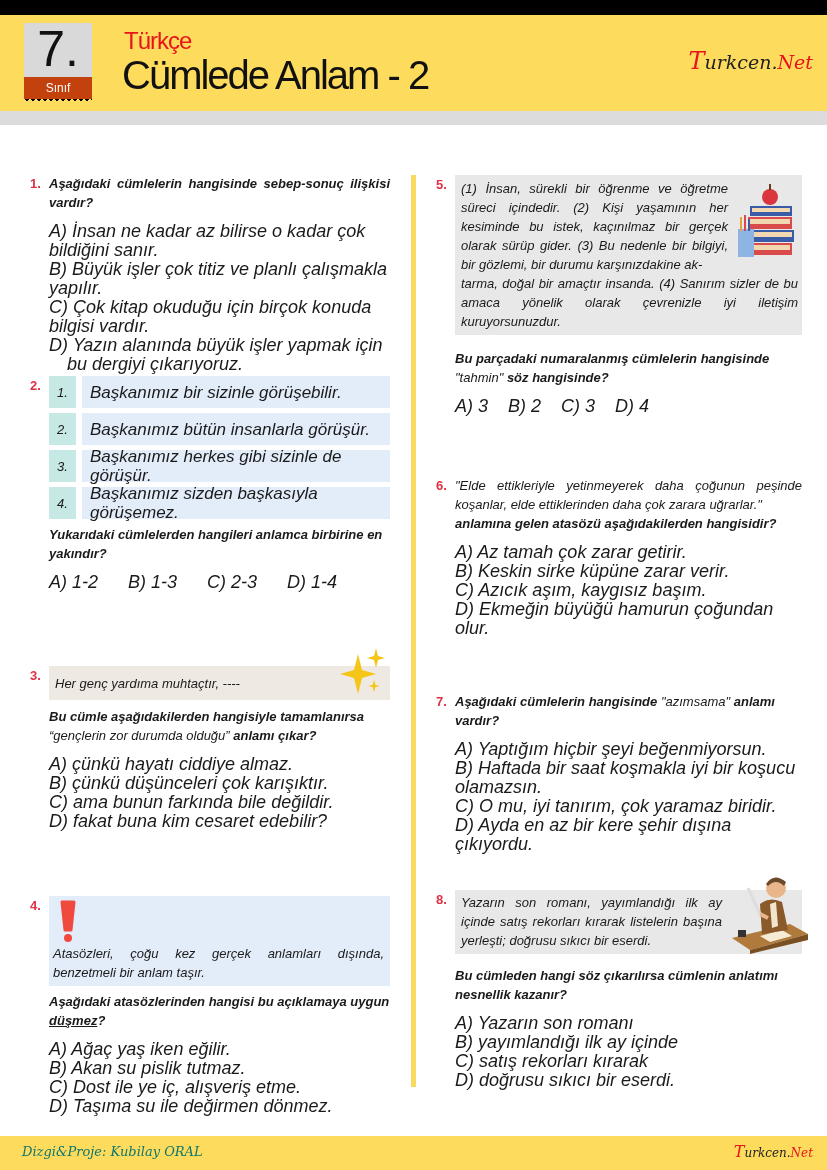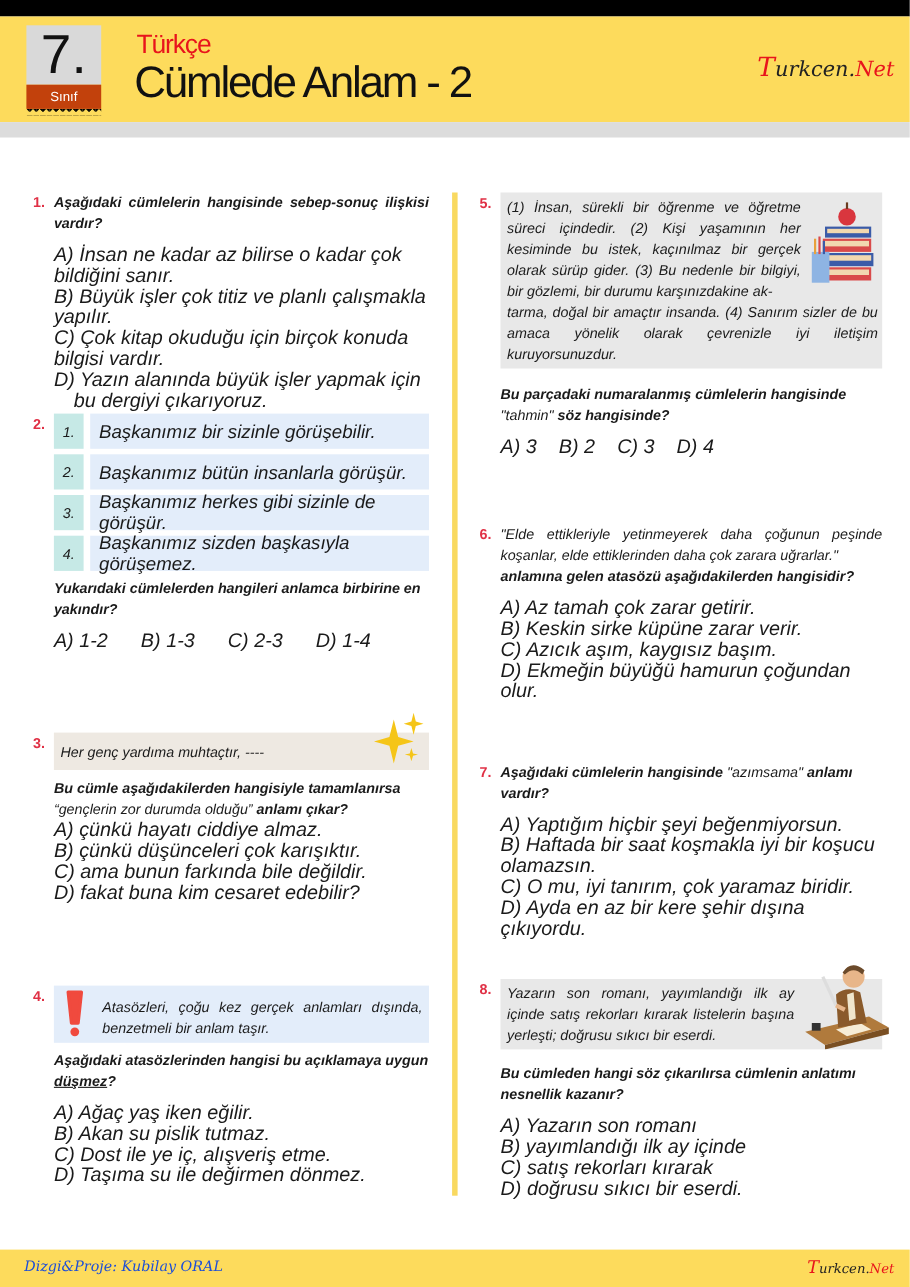--- a/index.html
+++ b/index.html
@@ -26,21 +26,21 @@
   .q-body { margin-left: 19px; font-style: italic; }
   .box-gray { background: #e8e8e8; }
   .box-blue { background: #e3edfa; }
   .box-beige { background: #eee9e2; }
   .row2 { display: flex; height: 32px; margin-bottom: 5px; }
   .row2 .n { width: 27px; background: #c6e9e6; display: flex; align-items: center; justify-content: center; font-size: 13px; }
   .row2 .t { flex: 1; margin-left: 6px; background: #e3edfa; display: flex; align-items: center; padding-left: 8px; font-size: 17px; }
   .inline-opts { display: flex; gap: 30px; }
   .inline-opts.tight { gap: 20px; }
   .footer { position: absolute; left: 0; top: 1136px; width: 827px; height: 34px; background: #fddb5c; }
-  .footer-text { position: absolute; left: 22px; top: 8px; font-family: "DejaVu Serif", serif; font-style: italic; font-size: 13px; color: #1d4ed8; }
+  .footer-text { position: absolute; left: 22px; top: 8px; font-family: "DejaVu Serif", serif; font-style: italic; font-size: 13px; color: #0f766e; }
   .footer-logo { position: absolute; right: 14px; top: 6px; font-family: "DejaVu Serif", serif; font-style: italic; font-size: 12px; color: #222; }
   .footer-logo .t { color: #e8141c; font-size: 16px; }
   .footer-logo .net { color: #e8141c; }
   u { text-decoration: underline; }
   .just { text-align: justify; }
 </style>
 </head>
 <body>
 
 <div class="topbar"></div>
@@ -112,33 +112,33 @@
         <path d="M20 8 L24 24 L38 28 L24 32 L20 48 L16 32 L2 28 L16 24 Z" fill="#f5c518"></path>
         <path d="M38 2 L40 10 L47 12 L40 14 L38 22 L36 14 L29 12 L36 10 Z" fill="#f5c518"></path>
         <path d="M36 34 L37.5 39 L42 40 L37.5 41 L36 46 L34.5 41 L30 40 L34.5 39 Z" fill="#f5c518"></path>
       </svg>
     </div>
     <div style="margin-top:7px;">
       <span class="stem">Bu cümle aşağıdakilerden hangisiyle tamamlanırsa</span>
       <span>“gençlerin zor durumda olduğu”</span>
       <span class="stem">anlamı çıkar?</span>
     </div>
-    <div style="">
+    <div style="margin-top:10px;">
       <div class="opt">A) çünkü hayatı ciddiye almaz.</div>
       <div class="opt">B) çünkü düşünceleri çok karışıktır.</div>
       <div class="opt">C) ama bunun farkında bile değildir.</div>
       <div class="opt">D) fakat buna kim cesaret edebilir?</div>
     </div>
   </div>
 </div>
 
 <div class="q left" style="top:896px;">
   <span class="qnum" style="left:0;top:0;">4.</span>
   <div class="q-body">
-    <div class="box-blue" style="display:flex;align-items:flex-end;padding:4px 6px 4px 4px;min-height:46px;">
+    <div class="box-blue" style="display:flex;align-items:flex-start;padding:4px 6px 4px 4px;min-height:46px;flex-direction:column;">
       <svg width="30" height="44" viewBox="0 0 30 44" style="flex:none;margin-right:10px;">
         <path d="M9 2 L21 2 L18 30 L12 30 Z" fill="#f04a3e" stroke="#f04a3e" stroke-linejoin="round" stroke-width="3"></path>
         <circle cx="15" cy="38" r="4" fill="#f04a3e"></circle>
       </svg>
       <div class="just" style="flex:1;">Atasözleri, çoğu kez gerçek anlamları dışında, benzetmeli bir anlam taşır.</div>
     </div>
     <div class="stem" style="margin-top:6px;">
       <span>Aşağıdaki atasözlerinden hangisi bu açıklamaya uygun </span><u>düşmez</u><span>?</span>
     </div>
     <div style="margin-top:10px;">

